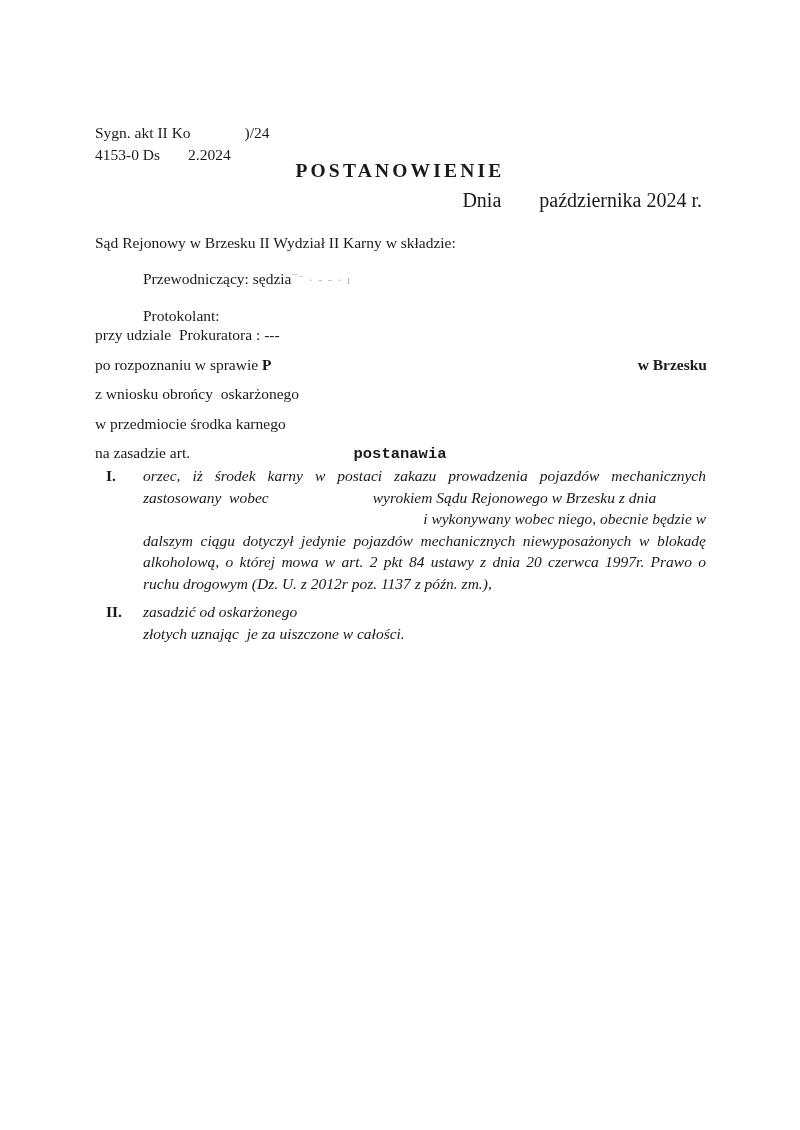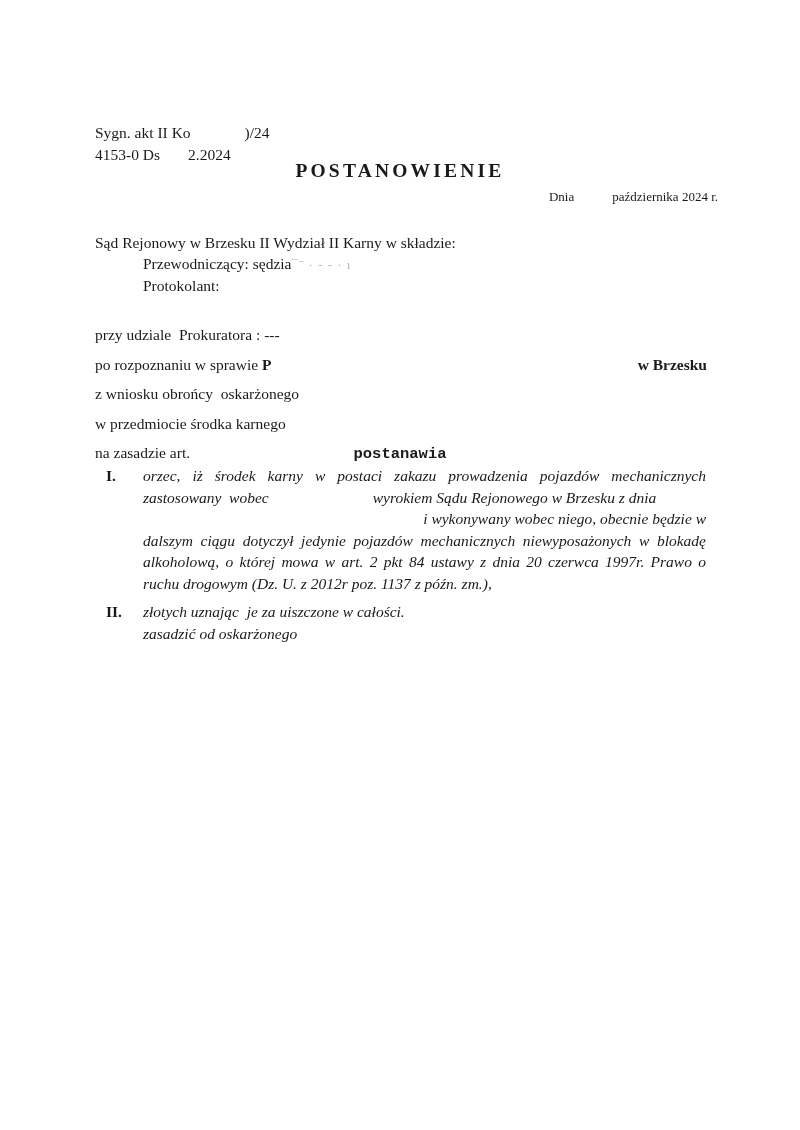--- a/index.html
+++ b/index.html
@@ -46,35 +46,35 @@
     top: 160px;
     text-align: center;
     font-size: 19.5px;
     font-weight: bold;
     letter-spacing: 3.2px;
     font-family: "Liberation Serif", "DejaVu Serif", serif;
   }
 
   .date-line {
     position: absolute;
-    right: 82px;
+    right: 98px;
     top: 189px;
-    font-size: 13px;
+    font-size: 20px;
     white-space: pre;
   }
 
   
   .court-block {
     position: absolute;
     left: 95px;
     top: 232px;
     font-size: 15.5px;
     line-height: 21px;
   }
-  .court-block .indent { padding-left: 48px; }
+  .court-block .indent { padding-left: 48px; margin-top: 15px; }
   .ghost {
     color: #b9b9b9;
     font-size: 13px;
     letter-spacing: 1px;
   }
 
   
   .preamble {
     position: absolute;
     left: 95px;
@@ -174,20 +174,20 @@
         <span class="hang just-line">orzec, iż środek karny w postaci zakazu prowadzenia pojazdów mechanicznych</span>
         <span class="hang plain-line"><span>zastosowany  wobec</span><span class="redact-gap gap-inline" style="width:104px"></span><span>wyrokiem Sądu Rejonowego w Brzesku z dnia</span></span>
         <span class="hang plain-line" style="text-align:right;display:block"><span class="redact-gap gap-inline" style="width:244px"></span><span>i wykonywany wobec niego, obecnie będzie w</span></span>
         <span class="hang" style="display:block;text-align:justify">dalszym ciągu dotyczył jedynie pojazdów mechanicznych niewyposażonych w blokadę alkoholową, o której mowa w art. 2 pkt 84 ustawy z dnia 20 czerwca 1997r. Prawo o ruchu drogowym (Dz. U. z 2012r poz. 1137 z późn. zm.),</span>
       </div>
     </div>
 
     <div class="item">
       <span class="item-num">II.</span>
       <div class="item-body">
+        <span class="hang plain-line">zasadzić od oskarżonego</span>
         <span class="hang plain-line">złotych uznając  je za uiszczone w całości.</span>
-        <span class="hang plain-line">zasadzić od oskarżonego</span>
       </div>
     </div>
 
   </div>
 
 </div>
 
 </body></html>

